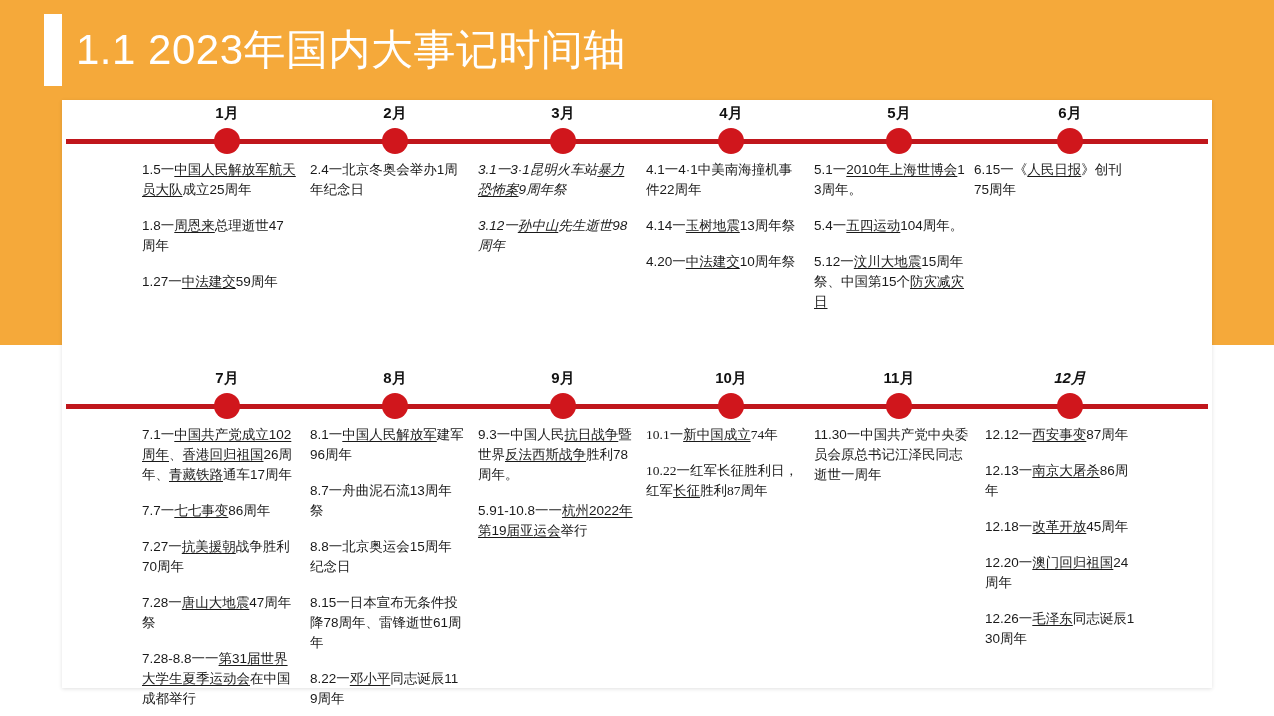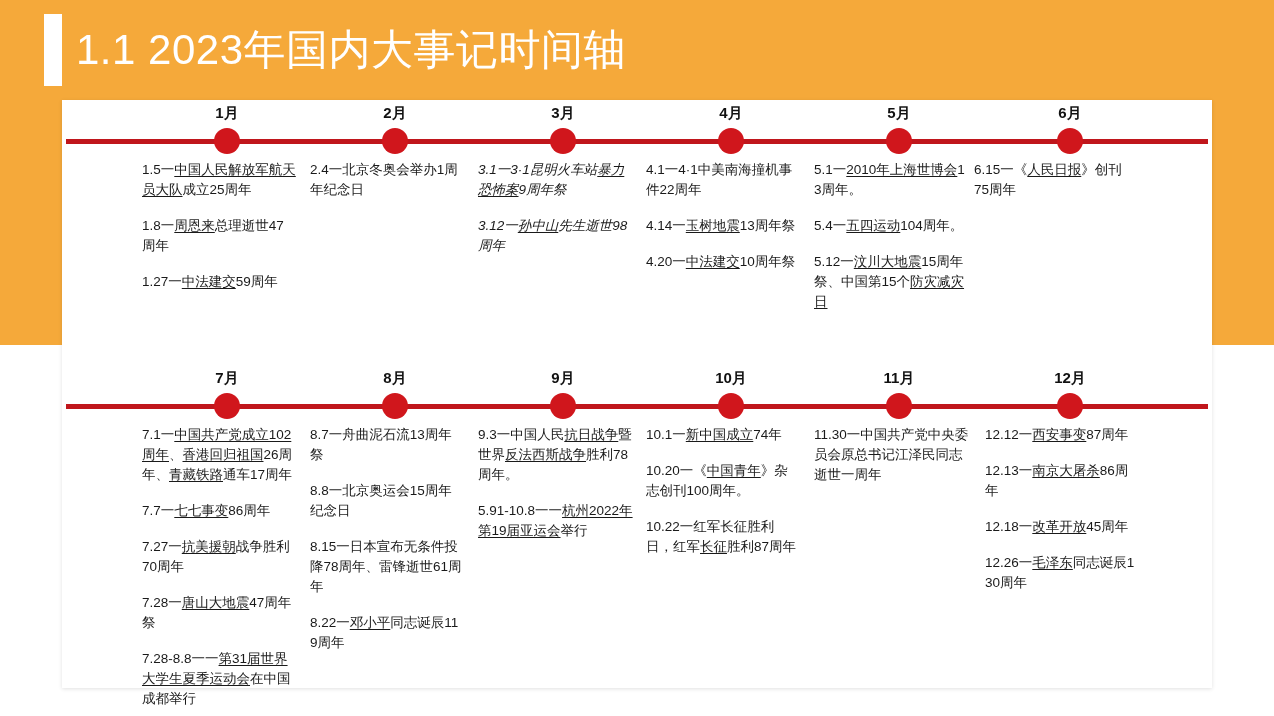--- a/index.html
+++ b/index.html
@@ -166,50 +166,51 @@
     <div class="month-col-label" style="left: 125px; width: 80px;">7月</div>
         <div class="node-dot" style="left: 152px;"></div>
         <div class="month-col-label" style="left: 293px; width: 80px;">8月</div>
         <div class="node-dot" style="left: 320px;"></div>
         <div class="month-col-label" style="left: 461px; width: 80px;">9月</div>
         <div class="node-dot" style="left: 488px;"></div>
         <div class="month-col-label" style="left: 629px; width: 80px;">10月</div>
         <div class="node-dot" style="left: 656px;"></div>
         <div class="month-col-label" style="left: 797px; width: 80px;">11月</div>
         <div class="node-dot" style="left: 824px;"></div>
-        <div class="month-col-label" style="left: 968px; width: 80px;">12月</div>
+        <div class="month-col-label" style="left: 968px; width: 80px; font-style: italic;">12月</div>
         <div class="node-dot" style="left: 995px;"></div>
       </div>
     <div class="events-row">
         <div class="events-col" style="left: 80px; width: 155px;">
           <div class="event-item"><span>7.1一</span><u>中国共产党成立102周年</u><span>、</span><u>香港回归祖国</u><span>26周年、</span><u>青藏铁路</u><span>通车17周年</span></div>
           <div class="event-item"><span>7.7一</span><u>七七事变</u><span>86周年</span></div>
           <div class="event-item"><span>7.27一</span><u>抗美援朝</u><span>战争胜利70周年</span></div>
           <div class="event-item"><span>7.28一</span><u>唐山大地震</u><span>47周年祭</span></div>
           <div class="event-item"><span>7.28-8.8一一</span><u>第31届世界大学生夏季运动会</u><span>在中国成都举行</span></div>
         </div>
         <div class="events-col" style="left: 248px; width: 155px;">
+          <div class="event-item"><span>8.1一</span><u>中国人民解放军</u><span>建军96周年</span></div>
           <div class="event-item"><span>8.7一舟曲泥石流13周年祭</span></div>
           <div class="event-item"><span>8.8一北京奥运会15周年纪念日</span></div>
           <div class="event-item"><span>8.15一日本宣布无条件投降78周年、雷锋逝世61周年</span></div>
           <div class="event-item"><span>8.22一</span><u>邓小平</u><span>同志诞辰119周年</span></div>
         </div>
         <div class="events-col" style="left: 416px; width: 155px;">
           <div class="event-item"><span>9.3一中国人民</span><u>抗日战争</u><span>暨世界</span><u>反法西斯战争</u><span>胜利78周年。</span></div>
           <div class="event-item"><span>5.91-10.8一一</span><u>杭州2022年第19届亚运会</u><span>举行</span></div>
         </div>
-        <div class="events-col" style="left: 584px; width: 155px;">
+        <div class="events-col" style="left: 584px; width: 155px; font-family: Liberation Serif, serif;">
           <div class="event-item"><span>10.1一</span><u>新中国成立</u><span>74年</span></div>
-          <div class="event-item"><span>10.20一《</span><u>中国青年</u><span>》杂志创刊100周年。</span></div>
           <div class="event-item"><span>10.22一红军长征胜利日，红军</span><u>长征</u><span>胜利87周年</span></div>
         </div>
         <div class="events-col" style="left: 752px; width: 155px;">
           <div class="event-item"><span>11.30一中国共产党中央委员会原总书记江泽民同志逝世一周年</span></div>
         </div>
         <div class="events-col" style="left: 923px; width: 155px;">
           <div class="event-item"><span>12.12一</span><u>西安事变</u><span>87周年</span></div>
           <div class="event-item"><span>12.13一</span><u>南京大屠杀</u><span>86周年</span></div>
           <div class="event-item"><span>12.18一</span><u>改革开放</u><span>45周年</span></div>
+          <div class="event-item"><span>12.20一</span><u>澳门回归祖国</u><span>24周年</span></div>
           <div class="event-item"><span>12.26一</span><u>毛泽东</u><span>同志诞辰130周年</span></div>
         </div>
       </div>
   </div>
 </div>
 
 </body></html>

